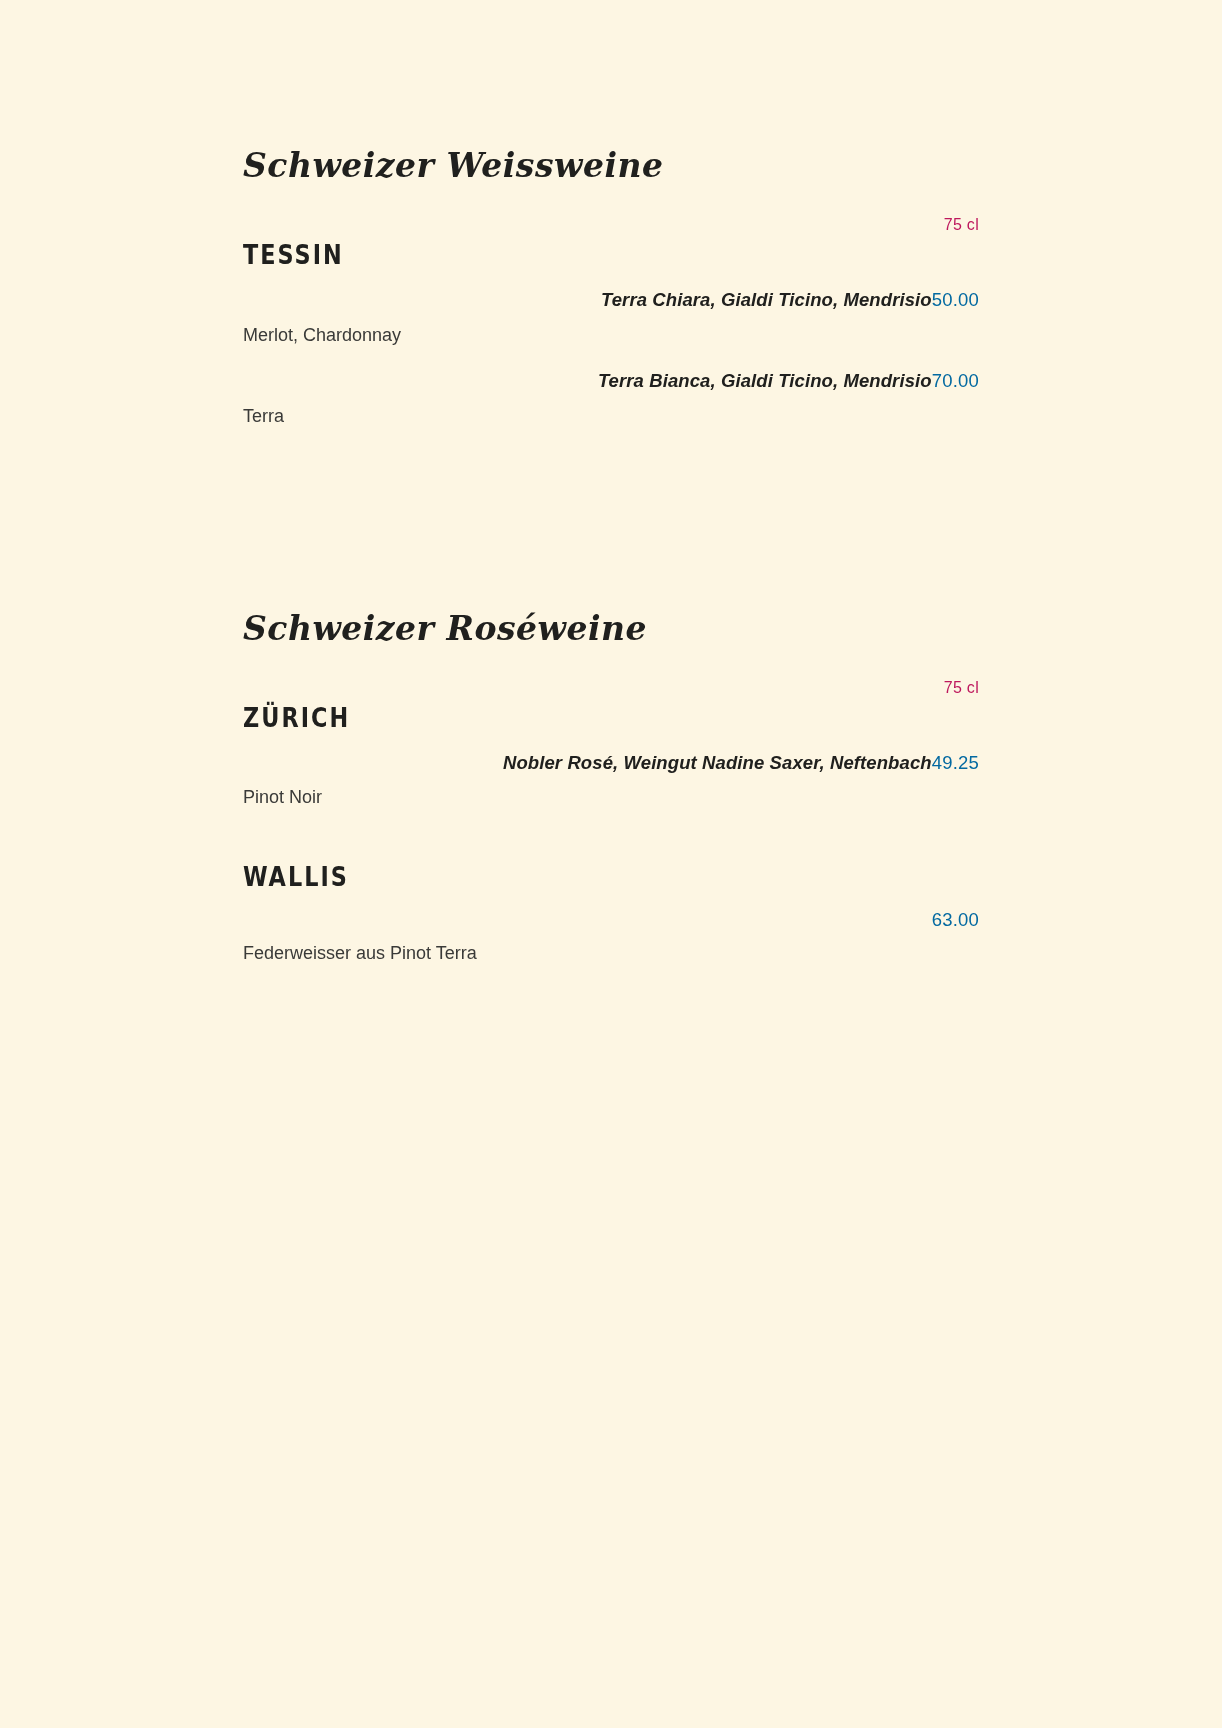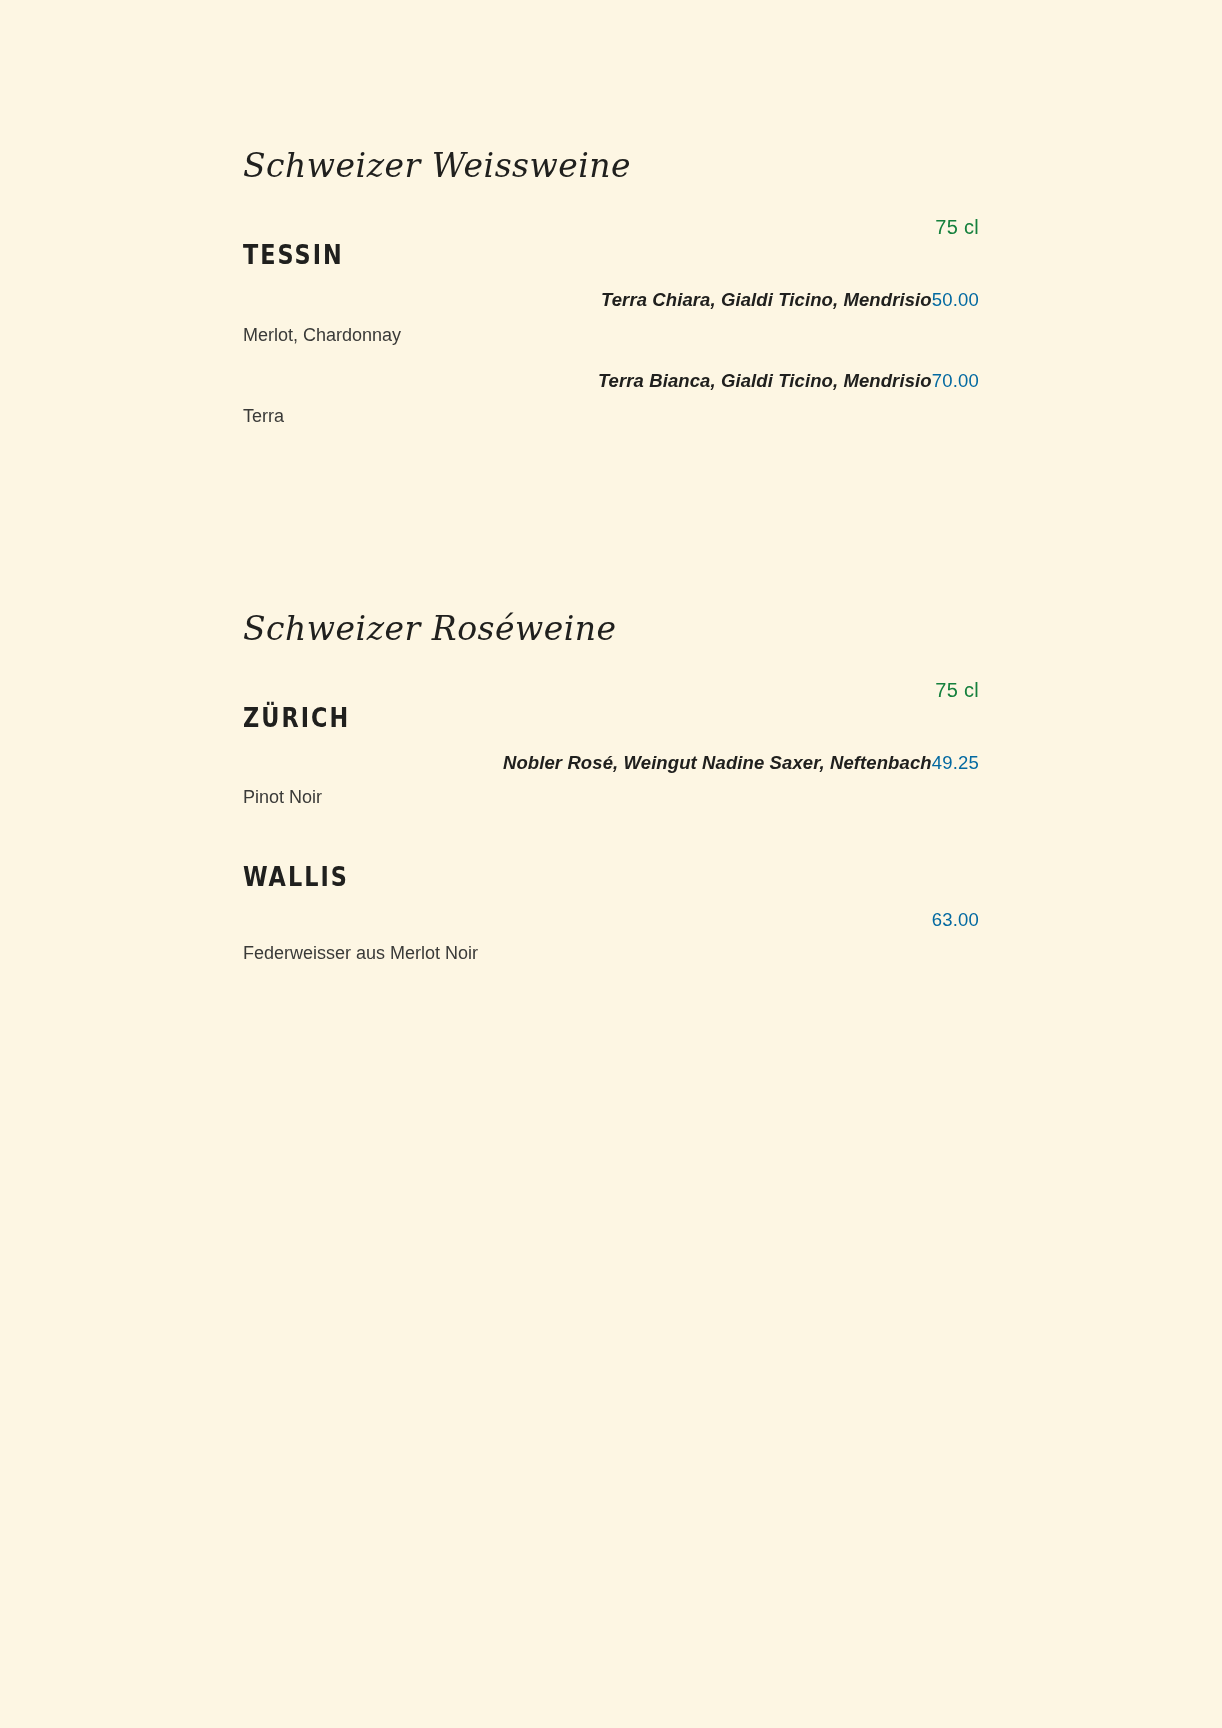--- a/index.html
+++ b/index.html
@@ -20,41 +20,41 @@
     height: 1728px;
     box-sizing: border-box;
     padding: 0 243px;
   }
   .section {
     position: relative;
   }
   .section-title {
     font-family: "DejaVu Serif", serif;
     font-style: italic;
-    font-weight: 400;
+    font-weight: 700;
     font-size: 33px;
     letter-spacing: 0.5px;
     color: #20201e;
     margin: 0;
     padding: 0;
     line-height: 1.1;
   }
   .section-head-space-1 { padding-top: 148px; }
 
   .unit-row {
     position: relative;
     height: 30px;
     margin-top: 32px;
   }
   .unit-label {
     position: absolute;
     right: 0;
     top: 0;
-    font-size: 20px;
-    color: #15803d;
+    font-size: 16px;
+    color: #be185d;
     letter-spacing: 0.3px;
     text-align: right;
   }
   .region {
     font-family: "DejaVu Sans Condensed", "Liberation Sans", sans-serif;
     font-weight: 700;
     font-size: 27px;
     letter-spacing: 2.2px;
     color: #20201e;
     margin: 0 0 18px 0;
@@ -148,17 +148,17 @@
       </div>
       <div class="item-desc">Pinot Noir</div>
     </div>
 
     <h2 class="region second">WALLIS</h2>
 
     <div class="item">
       <div class="item-main">
         <span class="item-price">63.00</span>
       </div>
-      <div class="item-desc">Federweisser aus Merlot Noir</div>
+      <div class="item-desc">Federweisser aus Pinot Terra</div>
     </div>
   </div>
 
 </div>
 
 </body></html>

